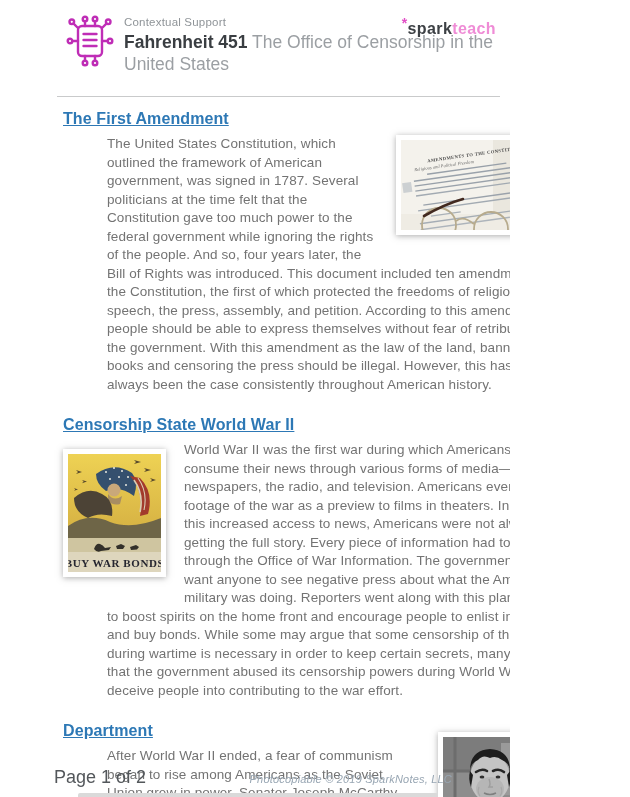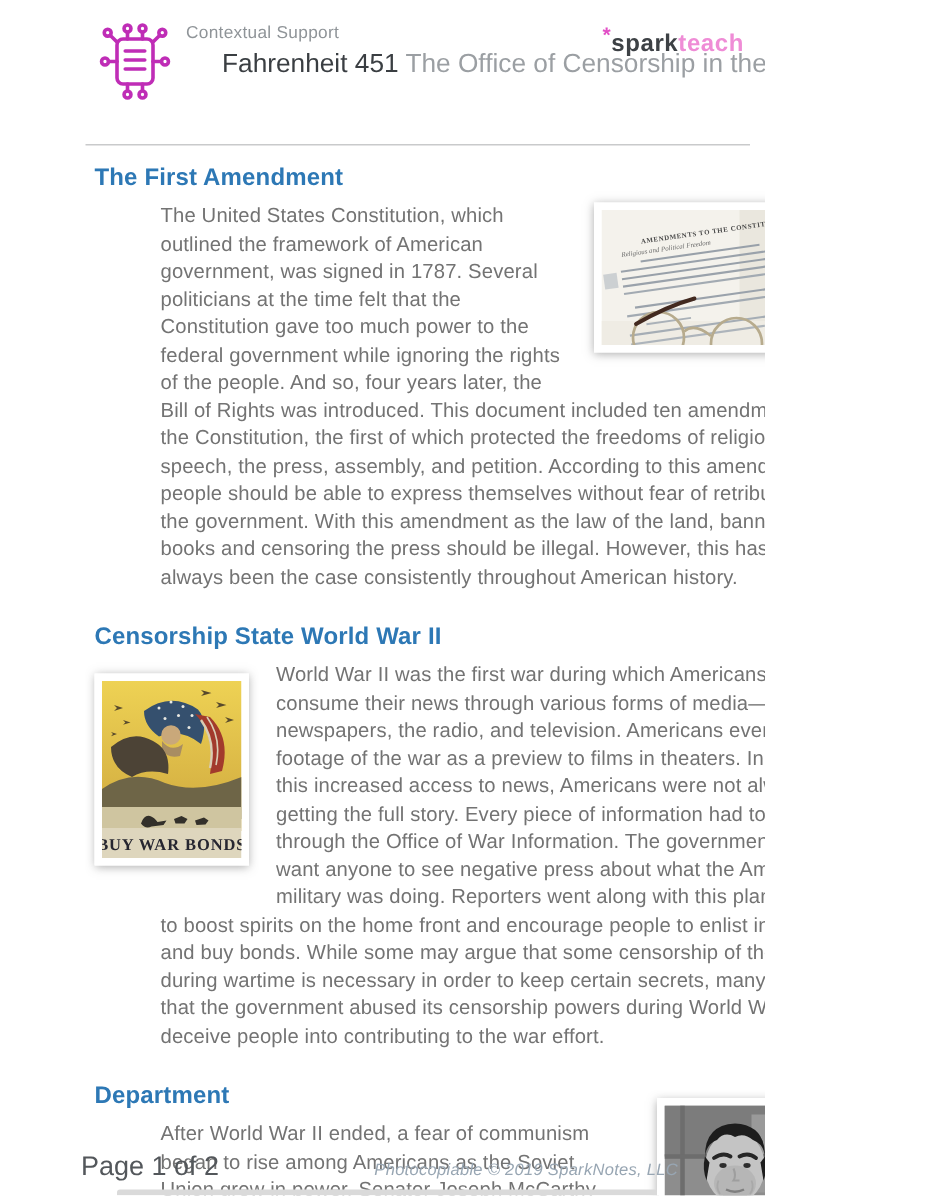--- a/index.html
+++ b/index.html
@@ -17,37 +17,37 @@
   .header-rule {
     position:absolute; left:57px; right:10px; bottom:0;
     height:1px; background:#c9cacb;
   }
   .logo-icon { position:absolute; left:62px; top:13px; width:56px; height:56px; }
   .header-text { position:absolute; left:124px; top:16px; width:400px; }
   .eyebrow {
     font-size:11.5px; color:#8f9498; letter-spacing:.2px; margin-bottom:3px;
   }
   .doc-title { font-size:17.5px; line-height:22px; font-weight:400; }
-  .doc-title .bold { font-weight:400; color:#3a3e42;margin-left:24px; }
+  .doc-title .bold { font-weight:700; color:#3a3e42; }
   .doc-title .light { color:#9b9fa3; }
   .doc-title .line2 { display:block; color:#9b9fa3; }
   .brand {
     position:absolute; right:14px; top:15px;
     font-size:16px; letter-spacing:.4px; white-space:nowrap;
   }
   .brand .asterisk { color:#e24fc6; font-weight:700; font-size:14px; vertical-align:6px; }
   .brand .spark { color:#3d4145; font-weight:700; }
   .brand .teach { color:#ef8cd6; font-weight:700; }
 
   
   .main { position:relative; margin:0 62px 0 63px; width:505px; }
   .section { overflow:visible; }
   .section h2 {
     font-size:16px; font-weight:700; color:#2d78b5;
-    margin:22px 0 7px 0; letter-spacing:.1px;
+    margin:22px 0 7px 0; letter-spacing:.1px;text-decoration:underline;
   }
   .section:first-child h2 { margin-top:13px; }
   .section p {
     font-size:13.5px; line-height:18.5px; color:#737373;
     letter-spacing:.1px; text-align:left;margin-left:44px;
   }
   .section::after { content:""; display:block; clear:both; }
 
   
   .photo {
@@ -97,21 +97,21 @@
         <line x1="40" y1="28" x2="45.5" y2="28"></line>
           <circle cx="48" cy="28" r="2.3"></circle>
         <line x1="23" y1="43" x2="23" y2="47.5"></line>
           <circle cx="23" cy="50" r="2.3"></circle>
         <line x1="33" y1="43" x2="33" y2="47.5"></line>
           <circle cx="33" cy="50" r="2.3"></circle>
       </svg>
     </div>
     <div class="header-text">
       <div class="eyebrow">Contextual Support</div>
-      <h1 class="doc-title"><span class="bold">Fahrenheit 451</span> <span class="light">The Office of Censorship in the</span></h1>
+      <h1 class="doc-title"><span class="bold">Fahrenheit 451</span> <span class="light">The Office of Censorship in the</span><span class="line2">United States</span></h1>
     </div>
     <div class="brand"><span class="asterisk">*</span><span class="spark">spark</span><span class="teach">teach</span></div>
     <div class="header-rule"></div>
   </div>
 
   <div class="main">
 
     <div class="section">
       <h2>The First Amendment</h2>
       <figure class="photo photo-constitution">

